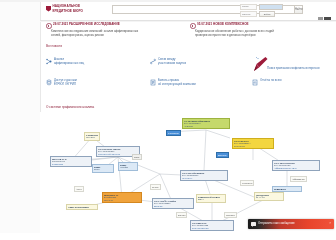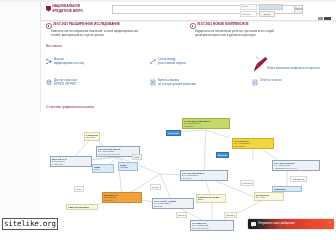--- a/index.html
+++ b/index.html
@@ -411,15 +411,14 @@
     <div class="edge-lbl plain" style="left:184px;top:100px;">Поставка</div>
     <div class="edge-lbl plain" style="left:250px;top:64px;">Аффилиация</div>
   </div>
 
   <div class="fb">
     <span class="fb-ico"></span>
     <span class="fb-txt">Отправить нам сообщение</span>
     <span class="fb-x">×</span>
   </div>
 
-  <div class="wm">sitelike.org</div>
 
 </div>
 
 </body></html>

